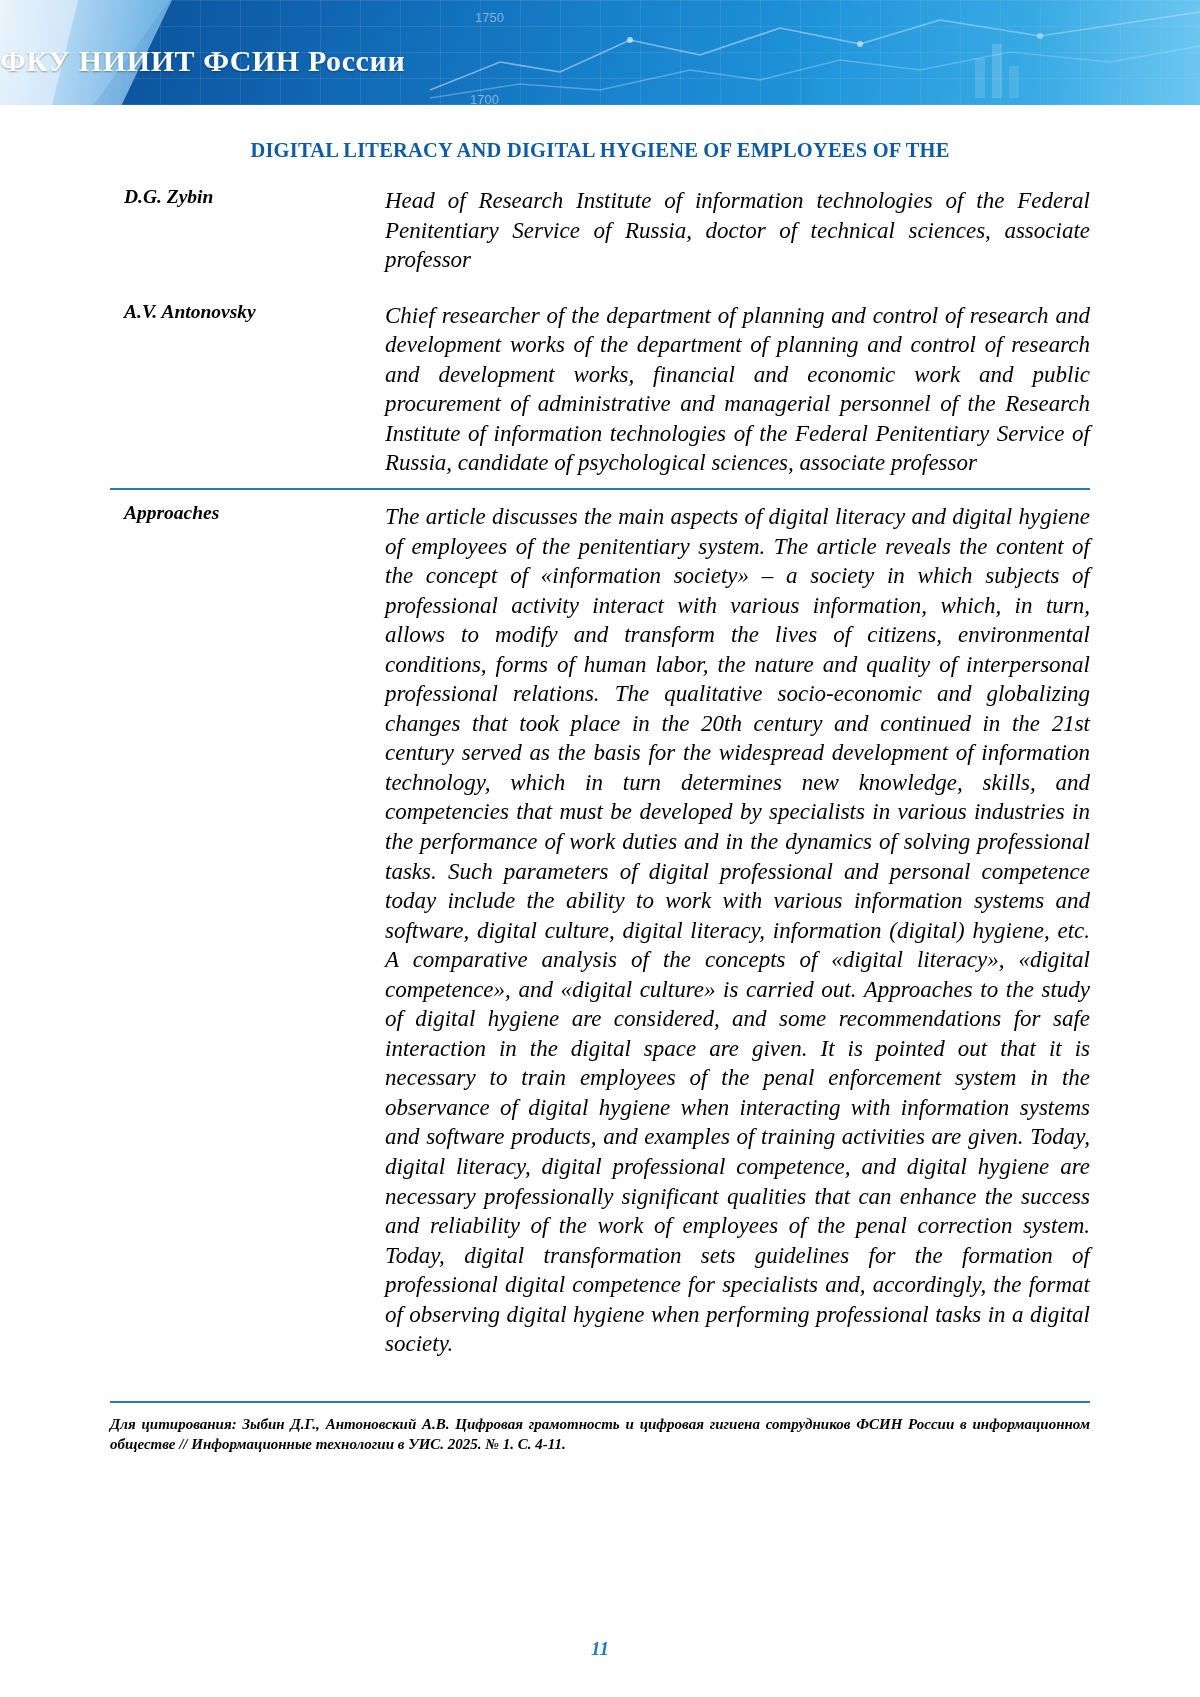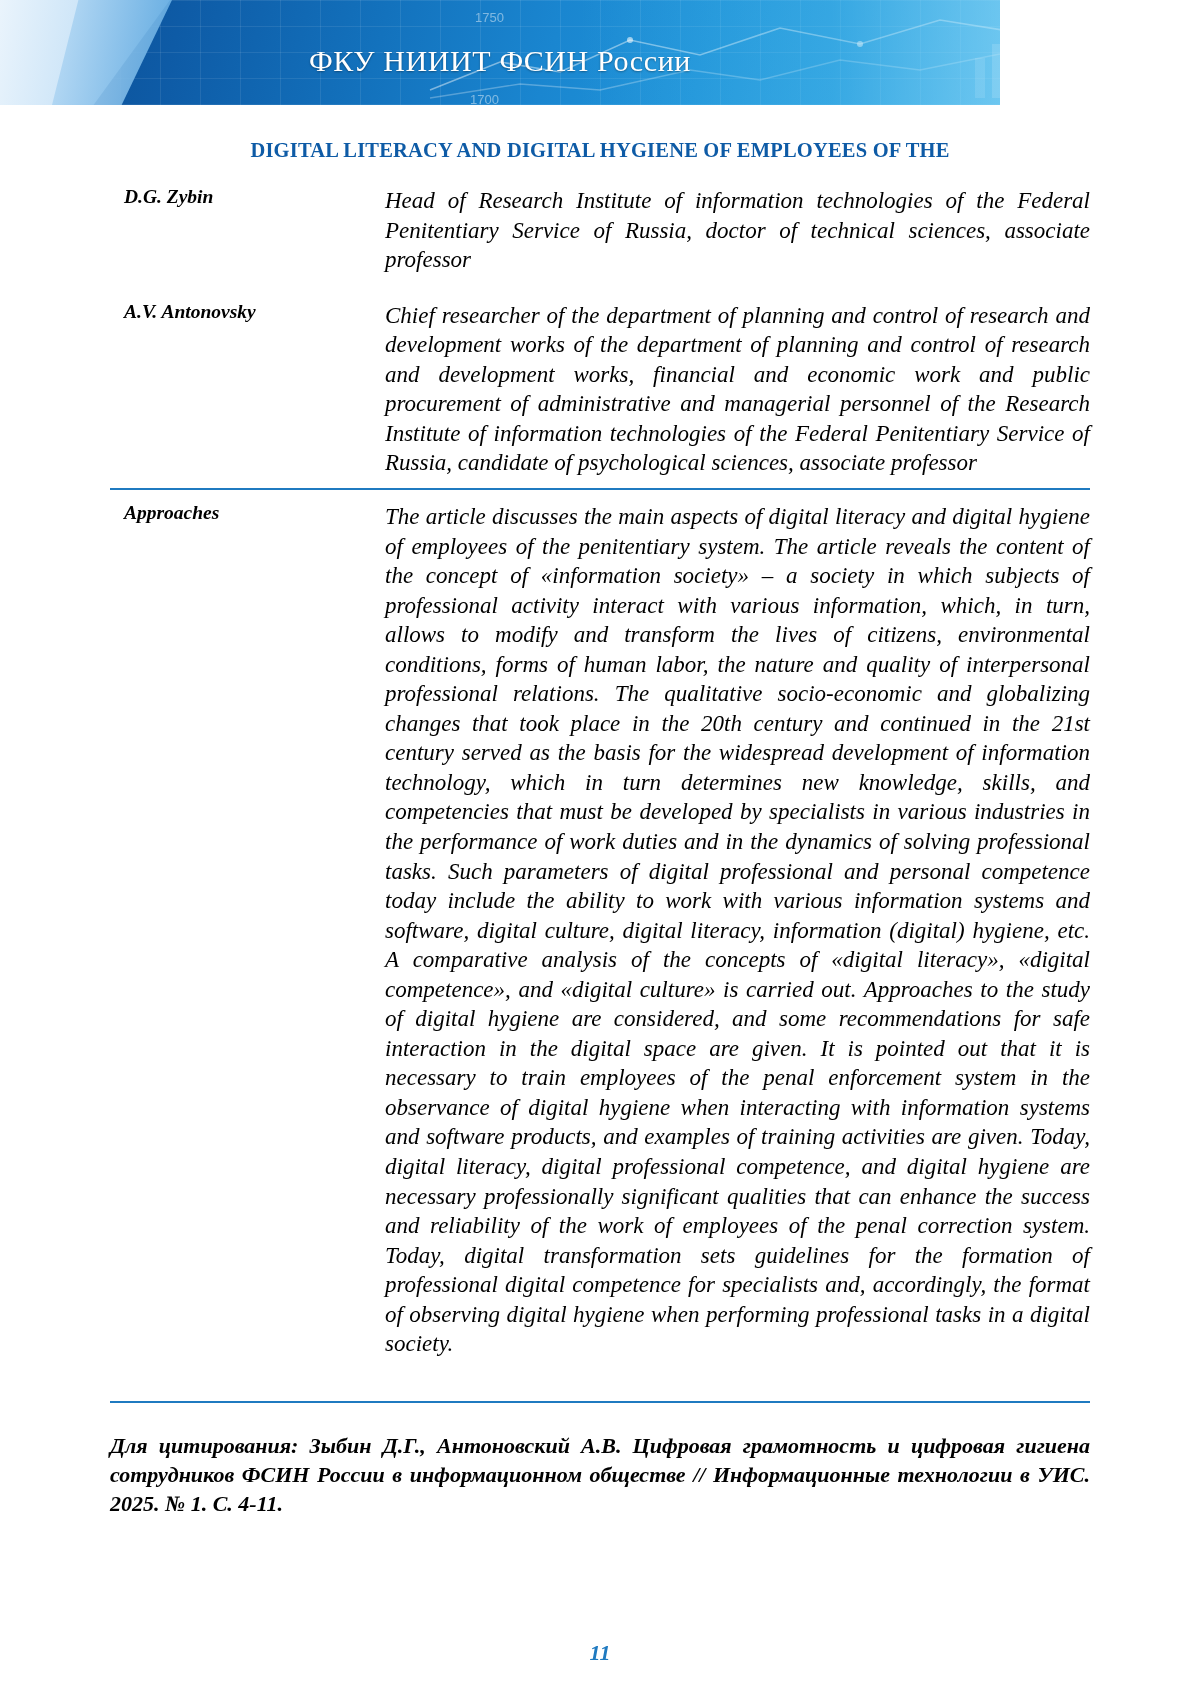--- a/index.html
+++ b/index.html
@@ -12,21 +12,21 @@
     background: #ffffff;
     font-family: "Liberation Serif", serif;
     color: #000000;
     position: relative;
     overflow: hidden;
   }
 
   
   .header-banner {
     position: relative;
-    width: 1000px;
+    width: 1200px;
     height: 105px;
     background: linear-gradient(105deg, #0b4a8f 0%, #0e5ba6 18%, #1372bd 38%, #1a86d0 55%, #1f95da 70%, #2aa3e2 85%, #3bb3ea 100%);
     overflow: hidden;
   }
   .banner-grid {
     position: absolute;
     inset: 0;
     background-image:
       linear-gradient(rgba(255,255,255,0.10) 1px, transparent 1px),
       linear-gradient(90deg, rgba(255,255,255,0.10) 1px, transparent 1px);
@@ -55,24 +55,23 @@
   .banner-fade-right {
     position: absolute;
     right: 0; top: 0;
     width: 420px; height: 105px;
     background: linear-gradient(90deg, rgba(20,120,200,0) 0%, rgba(80,180,230,0.35) 60%, rgba(150,215,245,0.55) 100%);
   }
   .banner-title {
     position: absolute;
     left: 0; right: 0;
     top: 44px;
-    text-align: center;
     color: #ffffff;
     font-size: 30px;
-    font-weight: normal;
+    font-weight: bold;
     letter-spacing: 0.6px;
     font-family: "Liberation Serif", serif;
     text-shadow: 0 1px 2px rgba(0,0,0,0.35);
   }
   .banner-num {
     position: absolute;
     color: rgba(255,255,255,0.45);
     font-size: 13px;
     font-family: "Liberation Sans", sans-serif;
   }
@@ -127,38 +126,38 @@
   .rule {
     border: none;
     border-top: 2px solid #1f7ac0;
     margin: 0;
     height: 0;
   }
   .rule-wrap { padding: 10px 0 12px 0 !important; }
   .rule-wrap-bottom { padding: 16px 0 0 0 !important; }
 
   .citation {
-    margin-top: 28px;
+    margin-top: 12px;
     font-style: italic;
     font-weight: bold;
-    font-size: 22px;
+    font-size: 15px;
     line-height: 1.32;
     text-align: justify;
     text-align-last: left;
   }
 
   .page-number {
     position: absolute;
     left: 0; right: 0;
-    bottom: 4px;
+    bottom: 10px;
     text-align: center;
     color: #1f7ac0;
     font-weight: bold;
     font-style: italic;
-    font-size: 22px;
+    font-size: 19px;
   }
   .footer-zone {
     position: absolute;
     left: 0; right: 0;
     top: 1620px;
     height: 50px;
   }
 </style>
 </head>
 <body>

